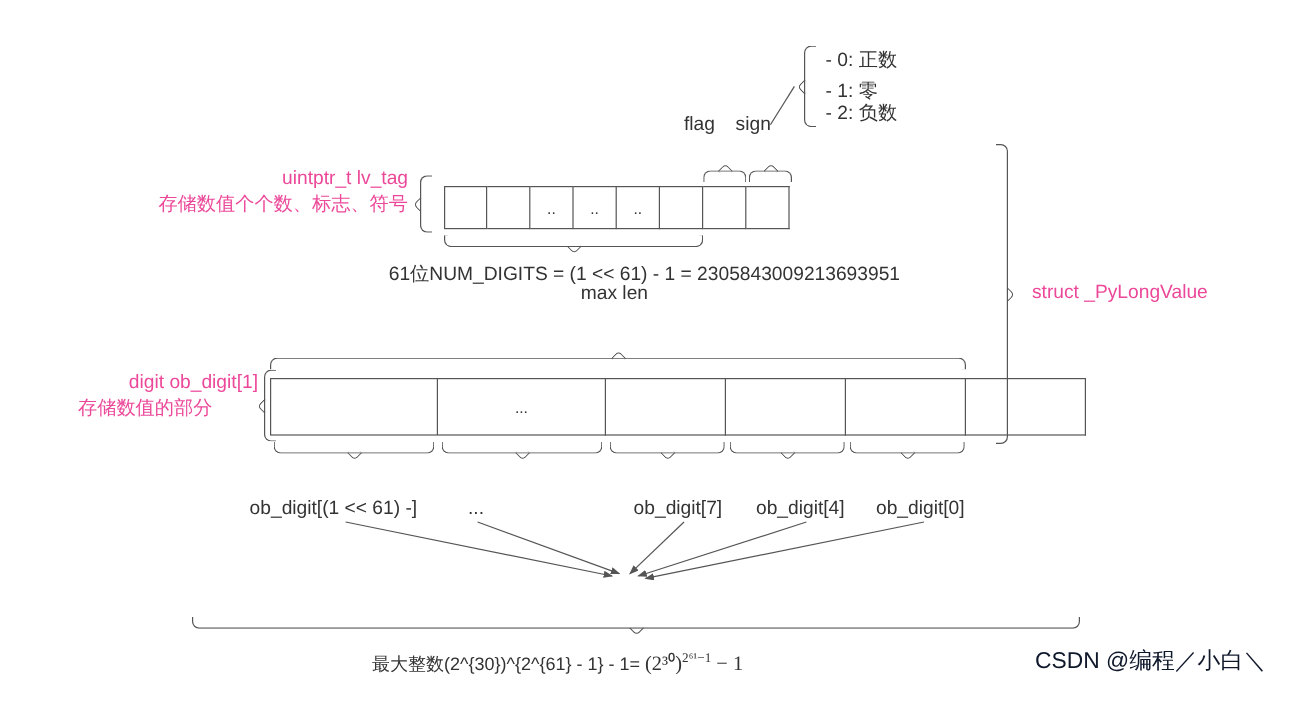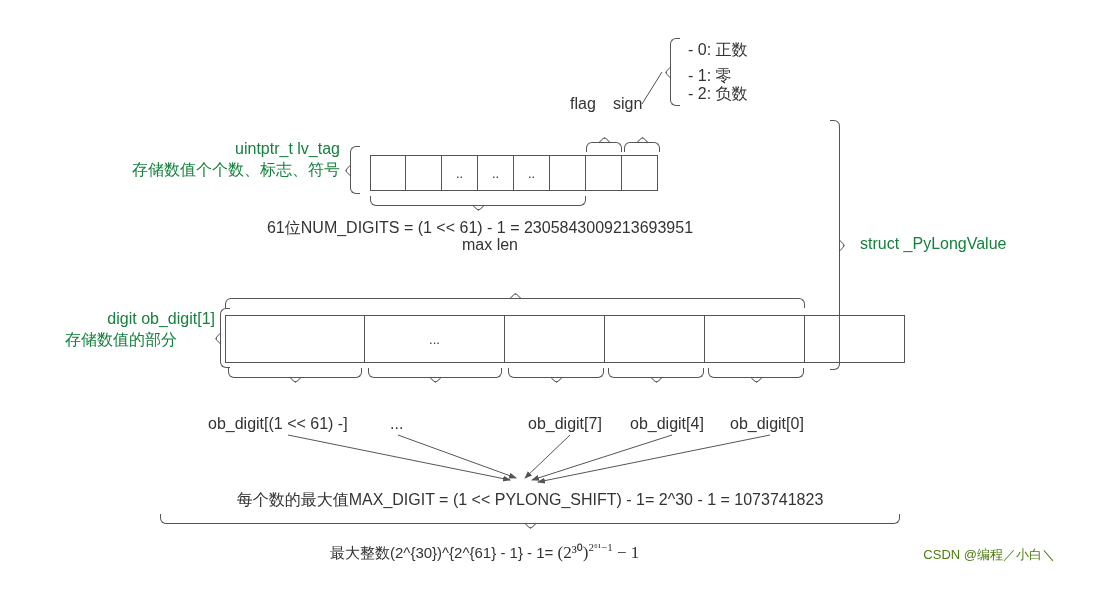--- a/index.html
+++ b/index.html
@@ -6,21 +6,21 @@
   body {
     margin: 0;
     padding: 20px 30px;
     font-family: "Microsoft YaHei", Arial, sans-serif;
     font-size: 14px;
     color: #333;
     background: #fff;
     width: 1095px;
     position: relative;
   }
-  .red { color: #15803d; }
+  .red { color: #ec4899; }
   .diagram { position: relative; width: 1035px; height: 550px; }
 
   
   .row { position: absolute; display: flex; }
   .cell {
     border: 1px solid #555;
     height: 36px;
     display: flex;
     align-items: center;
     justify-content: center;
@@ -74,27 +74,27 @@
     position: absolute;
     top: 50%; margin-top: -4px;
     width: 8px; height: 8px;
     border-left: 1px solid #555;
     border-bottom: 1px solid #555;
   }
   .brace-v-left::after { left: -5px; transform: rotate(45deg); border-radius: 0 0 0 4px;}
   .brace-v-right::after { right: -5px; transform: rotate(-135deg); border-radius: 0 0 0 4px;}
 
   .label { position: absolute; font-size: 16px; white-space: nowrap; }
-  .label.center { text-align: center; }
+  .label.center { text-align: right; }
 
   .watermark {
     position: absolute;
     right: 10px; bottom: 6px;
-    color: #4d7c0f;
-    font-size: 13px;
+    color: #0f172a;
+    font-size: 19px;
   }
 
   svg.arrows { position: absolute; left:0; top:0; pointer-events:none; }
 </style>
 </head>
 <body>
 
 <div class="diagram">
 
   <div class="label" style="left:658px; top:20px">- 0: 正数</div>
@@ -171,25 +171,24 @@
   <div class="brace-h-down" style="left:478px; top:348px; width:96px"></div>
   <div class="brace-h-down" style="left:578px; top:348px; width:96px"></div>
   <div class="brace-h-down" style="left:678px; top:348px; width:96px"></div>
 
   <div class="label" style="left:178px; top:395px">ob_digit[(1 &lt;&lt; 61) -]</div>
   <div class="label" style="left:360px; top:395px">...</div>
   <div class="label" style="left:498px; top:395px">ob_digit[7]</div>
   <div class="label" style="left:600px; top:395px">ob_digit[4]</div>
   <div class="label" style="left:700px; top:395px">ob_digit[0]</div>
 
-  <div class="label center" style="left:120px; top:470px; width:760px">每个数的最大值MAX_DIGIT = (1 &lt;&lt; PYLONG_SHIFT) - 1= 2^30 - 1 = 1073741823</div>
 
   <div class="brace-h-down" style="left:130px; top:494px; width:740px"></div>
 
-  <div class="label" style="left:300px; top:520px; font-size:15px">
+  <div class="label" style="left:280px; top:520px; font-size:15px">
     <span>最大整数(2^{30})^{2^{61} - 1} - 1=</span>
     <span style="font-family: 'Times New Roman', serif; font-size: 17px">
       <span>(2³⁰)</span><sup style="font-size:11px">2⁶¹−1</sup><span> − 1</span>
     </span>
   </div>
 
   <div class="brace-v-right" style="left:800px; top:100px; height:250px"></div>
   <div class="label red" style="left:830px; top:215px">struct  _PyLongValue</div>
 
   <div class="watermark">CSDN @编程／小白＼</div>

